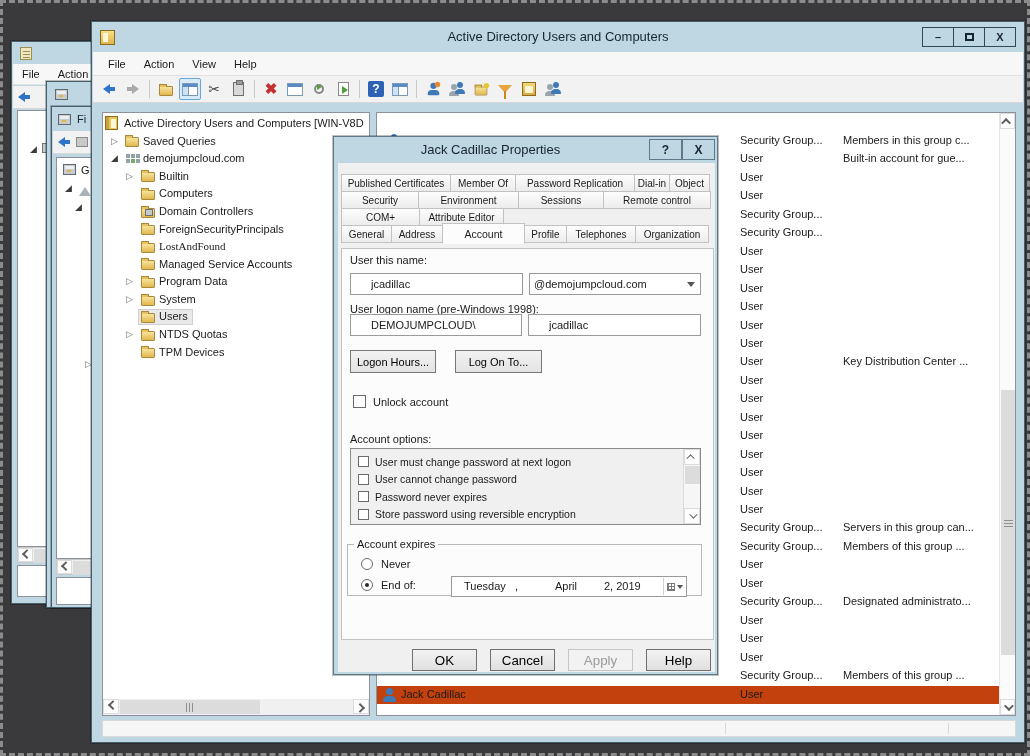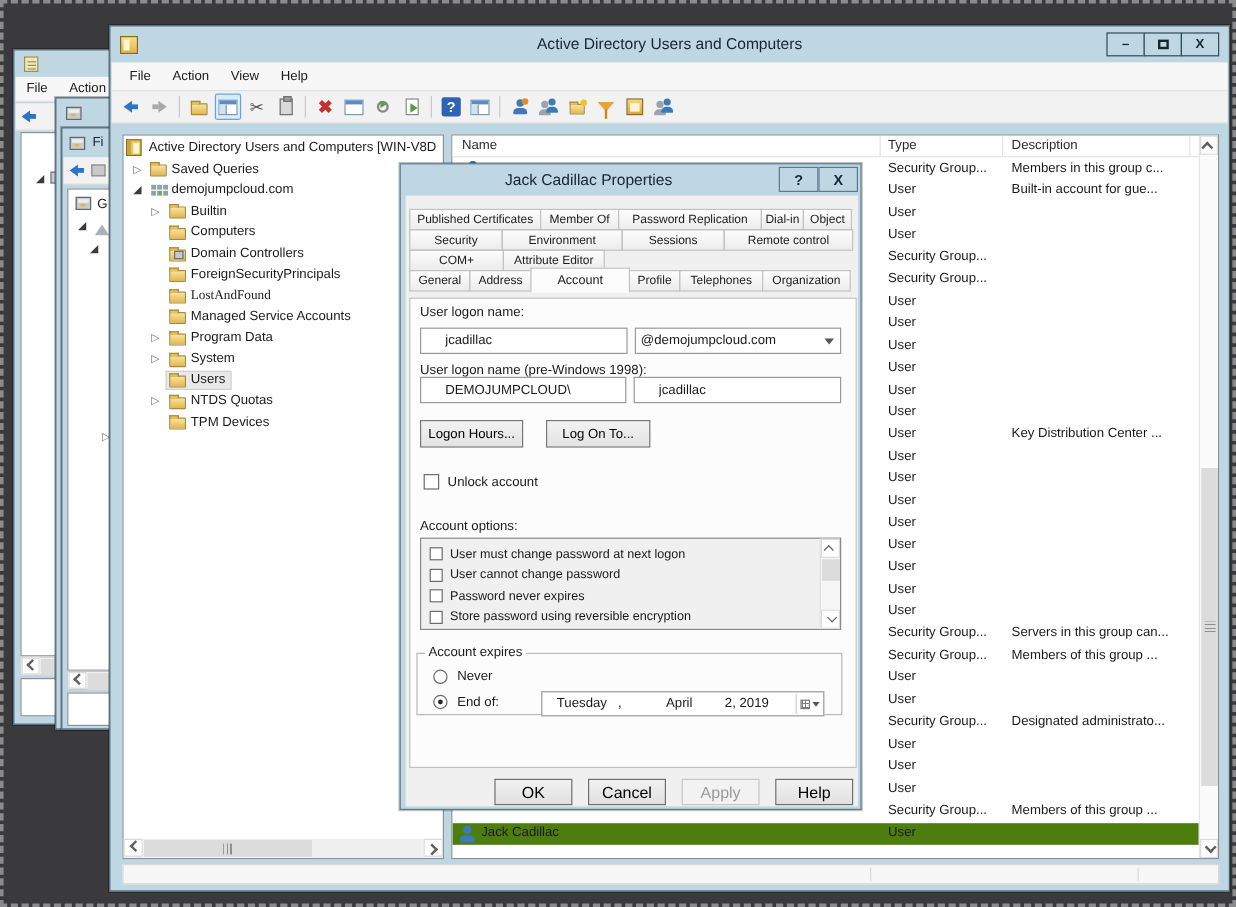--- a/index.html
+++ b/index.html
@@ -96,21 +96,21 @@
   .hthumb { position:absolute; top:1px; height:14px; background:#dcdcdc; display:flex; align-items:center; justify-content:center; }
   .grip-h { width:9px; height:9px; background:repeating-linear-gradient(90deg,#8f8f8f 0 1px,transparent 1px 3px); }
   .grip-v { width:9px; height:9px; background:repeating-linear-gradient(0deg,#8f8f8f 0 1px,transparent 1px 3px); }
 
   #splitter { position:absolute; left:278px; top:90px; width:6px; height:604px; background:#bfd6e3; }
   #list-panel { left:284px; top:90px; width:640px; height:604px; }
   #list-header { position:absolute; left:0; top:0; right:16px; height:18px; background:#fff; border-bottom:1px solid #e4e4e4; }
   .col-h { position:absolute; top:2px; color:#2b2b2b; }
   .col-line { position:absolute; top:0; height:17px; width:1px; background:#e4e4e4; }
   .list-row { position:absolute; left:0; right:16px; height:18px; display:flex; align-items:center; }
-  .list-row.sel { background:#4d7c0f; }
+  .list-row.sel { background:#c2410c; }
   .cell { position:absolute; white-space:nowrap; overflow:hidden; }
   #list-vscroll { position:absolute; right:0; top:0; width:16px; bottom:0; background:#fbfbfb; border-left:1px solid #e6e6e6; }
   .vthumb { position:absolute; left:1px; width:14px; background:#dcdcdc; display:flex; align-items:center; justify-content:center; }
 
   #statusbar { position:absolute; left:10px; top:698px; width:914px; height:17px; background:#f6f6f6; border:1px solid #d9d9d9; }
   .status-div { position:absolute; top:2px; bottom:2px; width:1px; background:#d9d9d9; }
 
   
   #dialog { left:330px; top:133px; width:385px; height:539px; border:1px solid #5e7a8a; z-index:50; }
   #dlg-title { height:26px; }
@@ -430,28 +430,20 @@
           </span>
         <span class="sb-btn" style="position:absolute;right:0;top:0;width:16px;height:15px;">
             <i class="chev right"></i>
           </span>
       </div>
     </div>
 
     <div id="splitter"></div>
 
     <div class="white-panel" id="list-panel">
-      <div id="list-header">
-        <span class="col-h" style="left:8px;">Name</span>
-        <span class="col-h" style="left:363px;">Type</span>
-        <span class="col-h" style="left:466px;">Description</span>
-        <span class="col-line" style="left:356px;"></span>
-        <span class="col-line" style="left:458px;"></span>
-        <span class="col-line" style="left:614px;"></span>
-      </div>
       <div id="list-rows">
           <div class="list-row" style="top: 19px;">
             <span class="cell" style="left: 6px; top: 2px;"><span class="grp2"><i class="p1"></i><i class="p2"></i></span></span>
             <span class="cell" style="left: 363px; top: 2px; width: 95px;">Security Group...</span>
             <span class="cell" style="left: 466px; top: 2px; width: 145px;">Members in this group c...</span>
           </div>
           <div class="list-row" style="top: 37.45px;">
             <span class="cell" style="left: 363px; top: 2px; width: 95px;">User</span>
             <span class="cell" style="left: 466px; top: 2px; width: 145px;">Built-in account for gue...</span>
           </div>
@@ -622,21 +614,21 @@
             <span class="tab" style="width: 51px;">General</span>
             <span class="tab" style="width: 52px;">Address</span>
             <span class="tab active" style="width: 83px;">Account</span>
             <span class="tab" style="width: 43px;">Profile</span>
             <span class="tab" style="width: 70px;">Telephones</span>
             <span class="tab" style="width: 74px;">Organization</span>
           </div>
         </div>
 
       <div id="page">
-        <span class="lbl" style="left:8px;top:5px;">User logon name:</span>
+        <span class="lbl" style="left:8px;top:5px;">User this name:</span>
         <input class="txt" style="left: 8px; top: 24px; width: 173px;" value="jcadillac">
         <div class="combo" style="left:187px;top:24px;width:172px;">
           <span>@demojumpcloud.com</span>
           <i class="dd"></i>
         </div>
 
         <span class="lbl" style="left:8px;top:54px;">User logon name (pre-Windows 1998):</span>
         <input class="txt" style="left: 8px; top: 65px; width: 172px;" value="DEMOJUMPCLOUD\">
         <input class="txt" style="left: 186px; top: 65px; width: 173px;" value="jcadillac">
 

